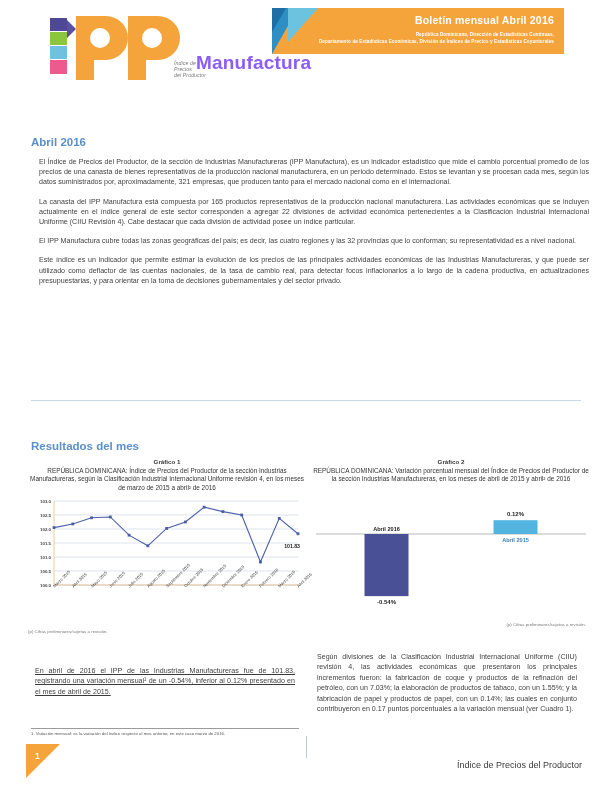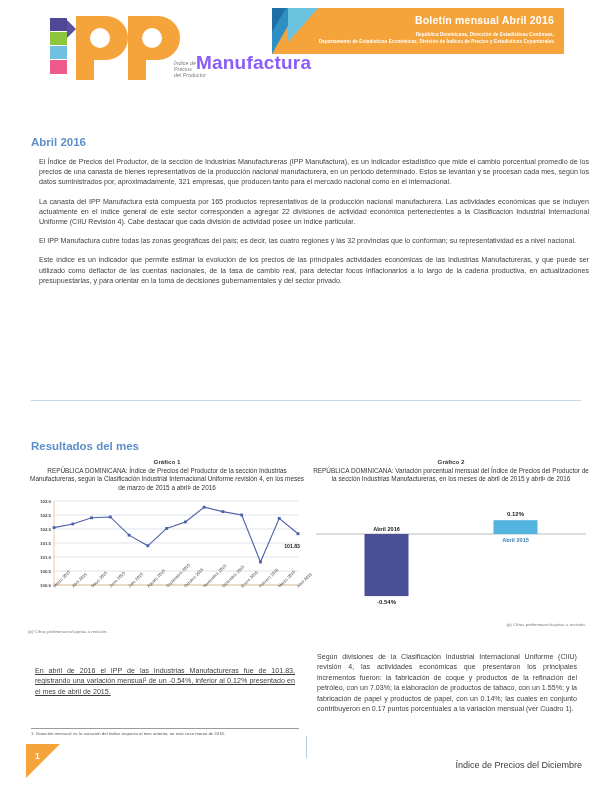--- a/index.html
+++ b/index.html
@@ -437,14 +437,14 @@
 <div class="lower-right">
   <p>Según divisiones de la Clasificación Industrial Internacional Uniforme (CIIU) revisión 4, las actividades económicas que presentaron los principales incrementos fueron: la fabricación de coque y productos de la refinación del petróleo, con un 7.03%; la elaboración de productos de tabaco, con un 1.55%; y la fabricación de papel y productos de papel, con un 0.14%; las cuales en conjunto contribuyeron en 0.17 puntos porcentuales a la variación mensual (ver Cuadro 1).</p>
 </div>
 <div class="footnote">1. Variación mensual: es la variación del índice respecto al mes anterior, en este caso marzo de 2016.</div>
 
 <div class="footer">
   <span class="footer-tri"></span>
   <div class="footer-page">1</div>
   <div class="footer-org">Oficina Nacional de Estadística</div>
   <div class="footer-rule"></div>
-  <div class="footer-right">Índice de Precios del Diciembre</div>
+  <div class="footer-right">Índice de Precios del Productor</div>
 </div>
 
 </body></html>

